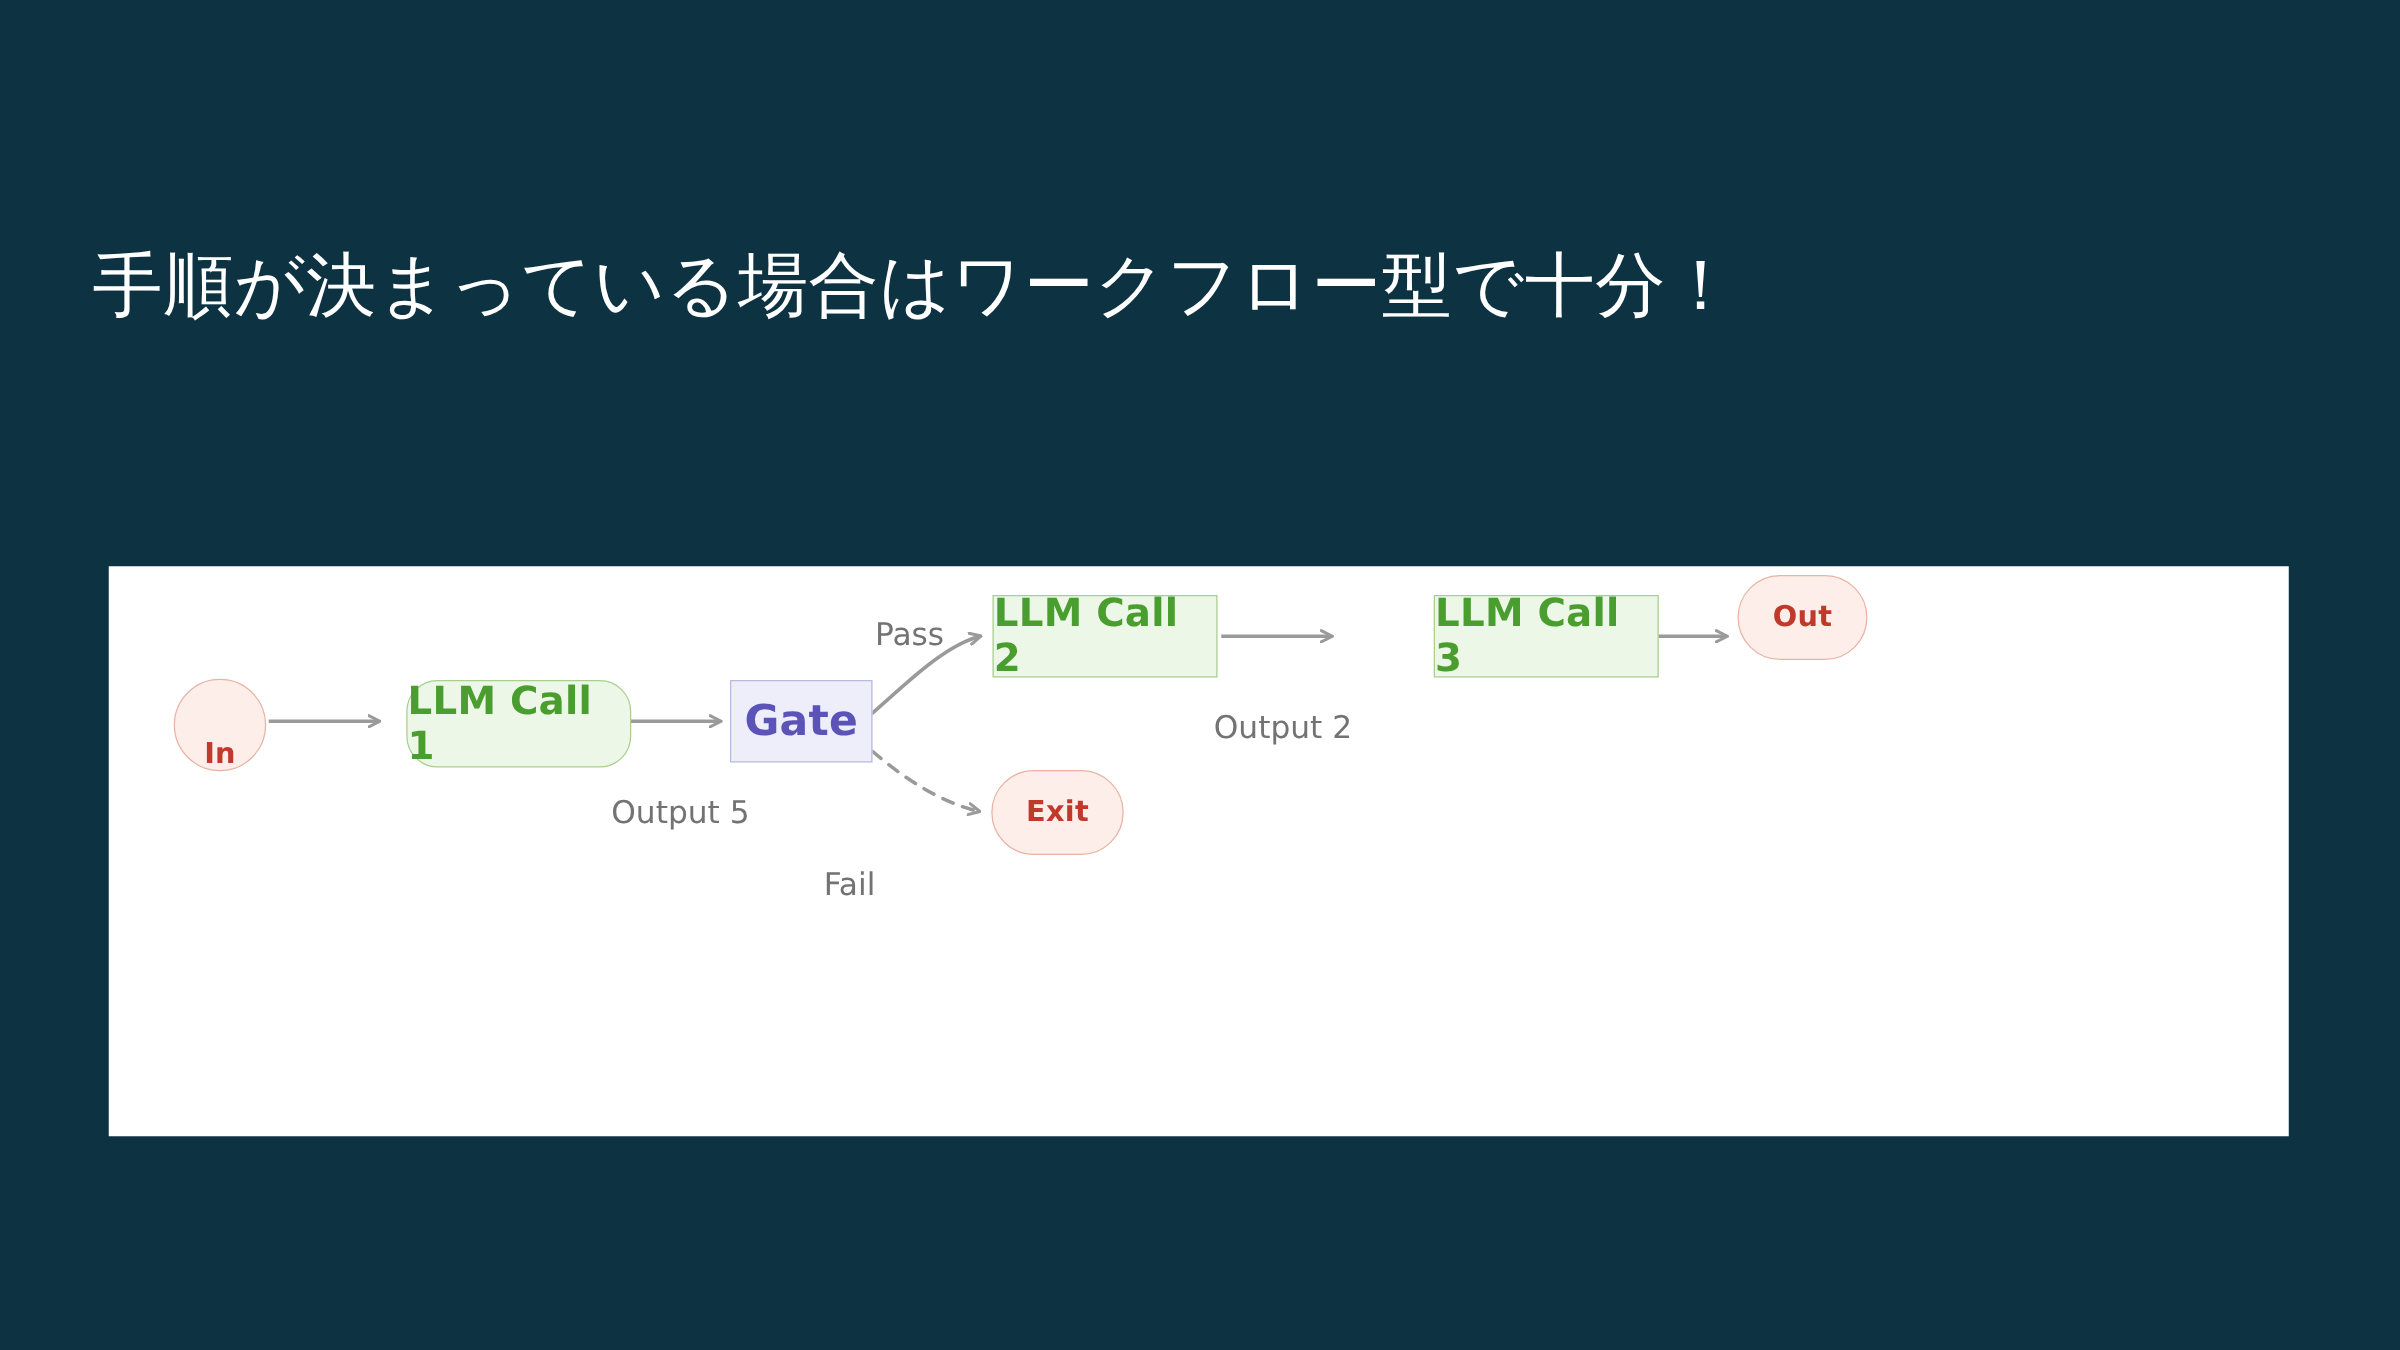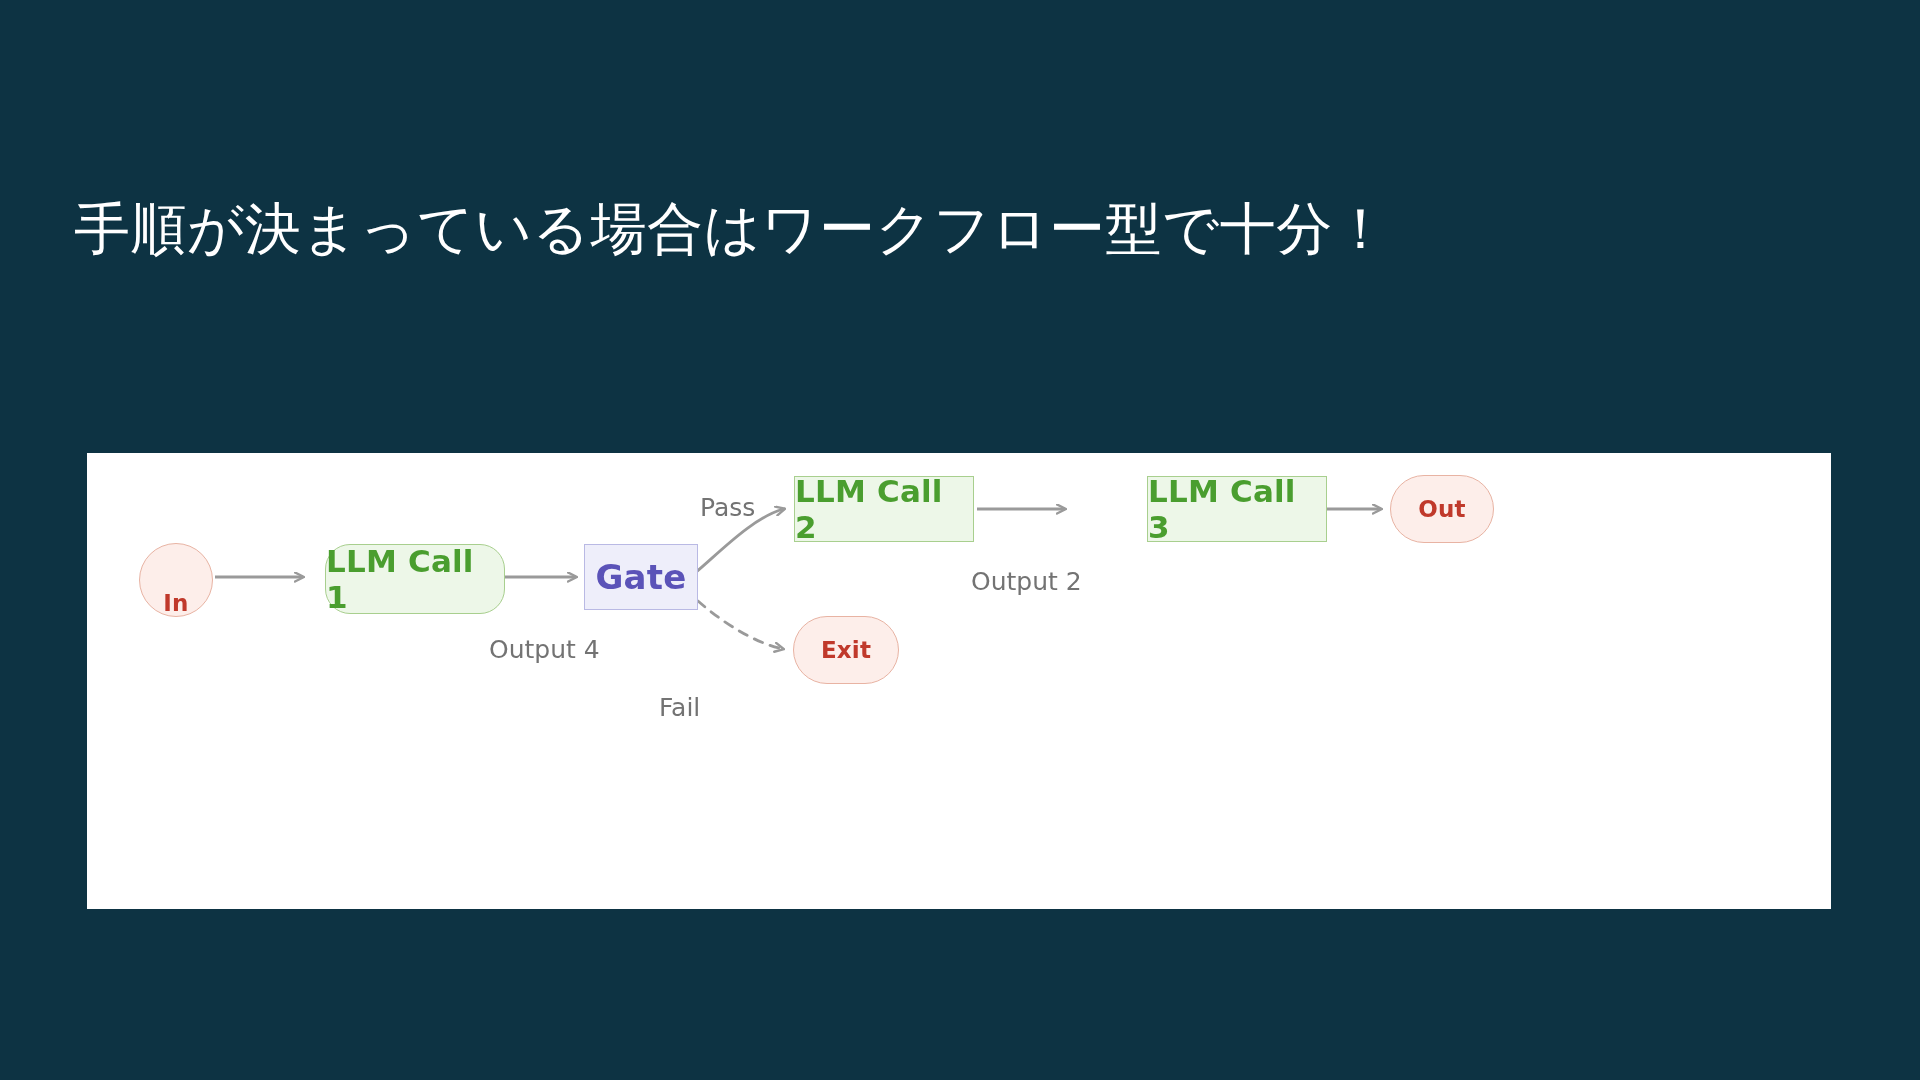--- a/index.html
+++ b/index.html
@@ -146,29 +146,29 @@
       </div>
 
       <div class="node node-process" style="left:707px; top:23px; width:180px; height:66px;">
         <span>LLM Call 2</span>
       </div>
 
       <div class="node node-process" style="left:1024px; top:23px; width:180px; height:66px;margin-left:36px;">
         <span>LLM Call 3</span>
       </div>
 
-      <div class="node node-terminal node-capsule" style="left:1303px; top:22px; width:104px; height:68px;">
+      <div class="node node-terminal node-capsule" style="left:1303px; top:7px; width:104px; height:68px;">
         <span>Out</span>
       </div>
 
       <div class="node node-terminal node-capsule" style="left:706px; top:163px; width:106px; height:68px;">
         <span>Exit</span>
       </div>
 
-      <div class="edge-label" style="left:402px; top:142px;">Output 4</div>
+      <div class="edge-label" style="left:402px; top:142px;">Output 5</div>
 
       <div class="edge-label" style="left:613px; top:0px;">Pass</div>
 
       <div class="edge-label" style="left:572px; top:200px;">Fail</div>
 
       <div class="edge-label" style="left:884px; top:74px;">Output 2</div>
 
     </div>
   </div>
 </div>

